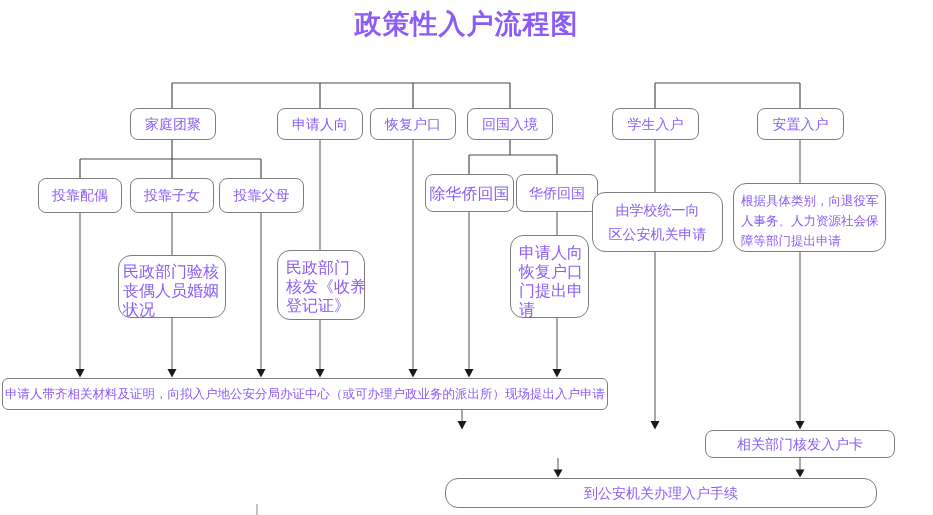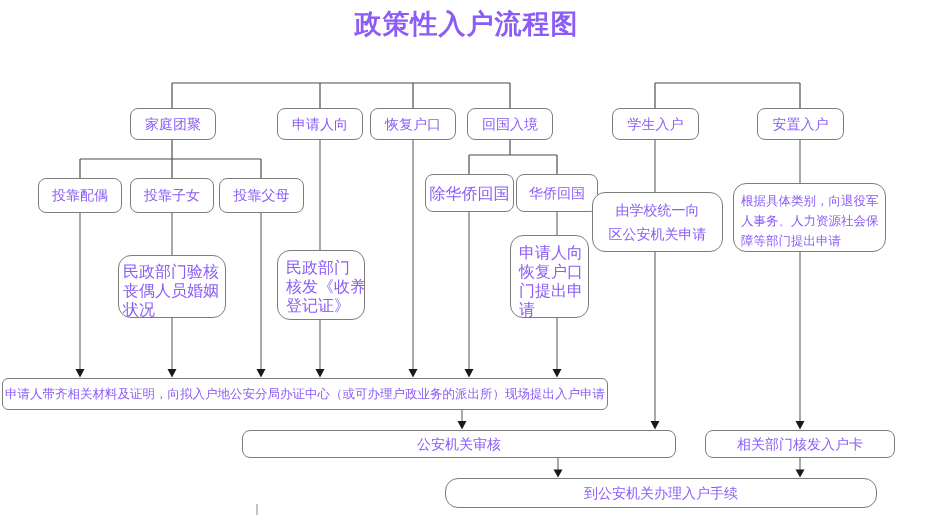--- a/index.html
+++ b/index.html
@@ -135,17 +135,16 @@
 门提出申
 请</div>
   <div class="node round" style="left:592px;top:192px;width:131px;height:60px;line-height:24px;">由学校统一向
 区公安机关申请</div>
   <div class="node round lefttxt" style="left:733px;top:183px;width:153px;height:69px;padding:7px 7px;font-size:12.5px;line-height:20px;">根据具体类别，向退役军
 人事务、人力资源社会保
 障等部门提出申请</div>
 
   <div class="node" style="left:2px;top:378px;width:606px;height:32px;font-size:12.5px;white-space:nowrap;border-radius:6px;">申请人带齐相关材料及证明，向拟入户地公安分局办证中心（或可办理户政业务的派出所）现场提出入户申请</div>
 
-  <div class="node" style="left:242px;top:430px;width:434px;height:28px;">公安机关审核</div>
   <div class="node" style="left:705px;top:430px;width:190px;height:28px;">相关部门核发入户卡</div>
   <div class="node" style="left:445px;top:478px;width:432px;height:30px;border-radius:13px;">到公安机关办理入户手续</div>
 
 </div>
 
 </body></html>

